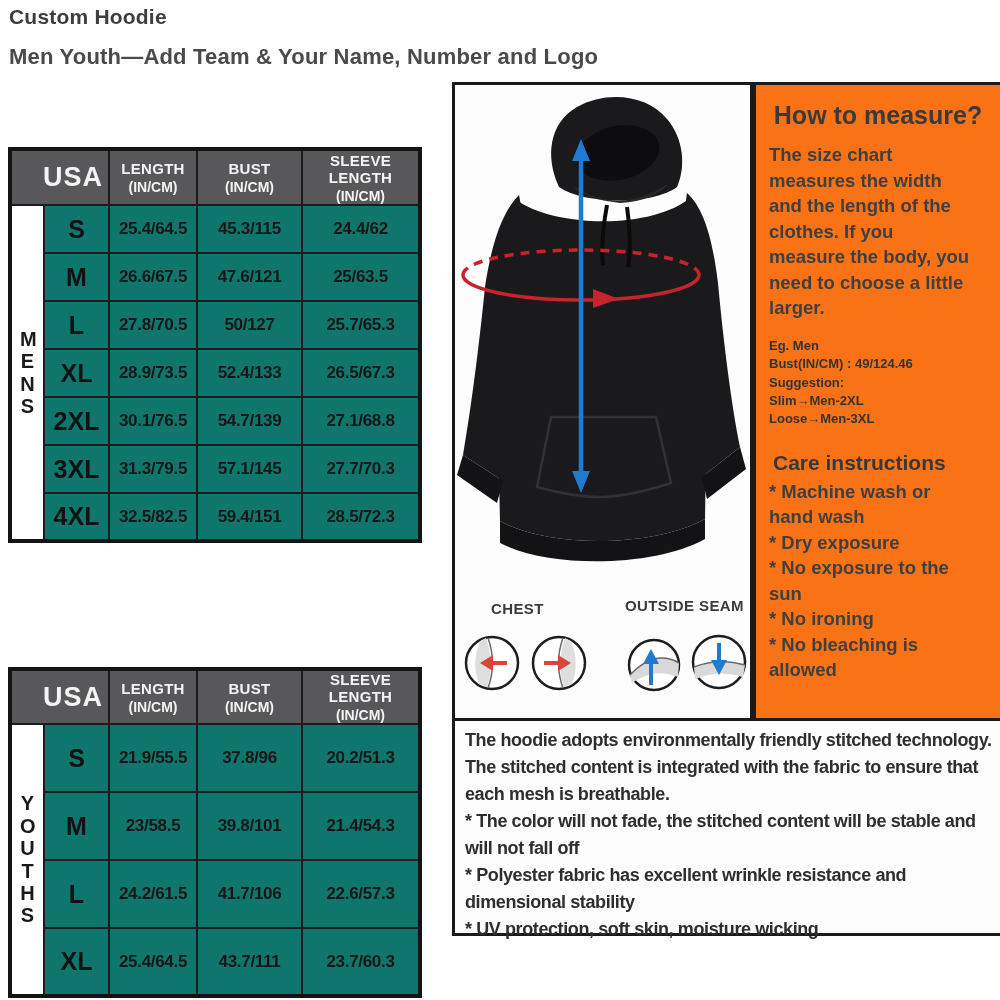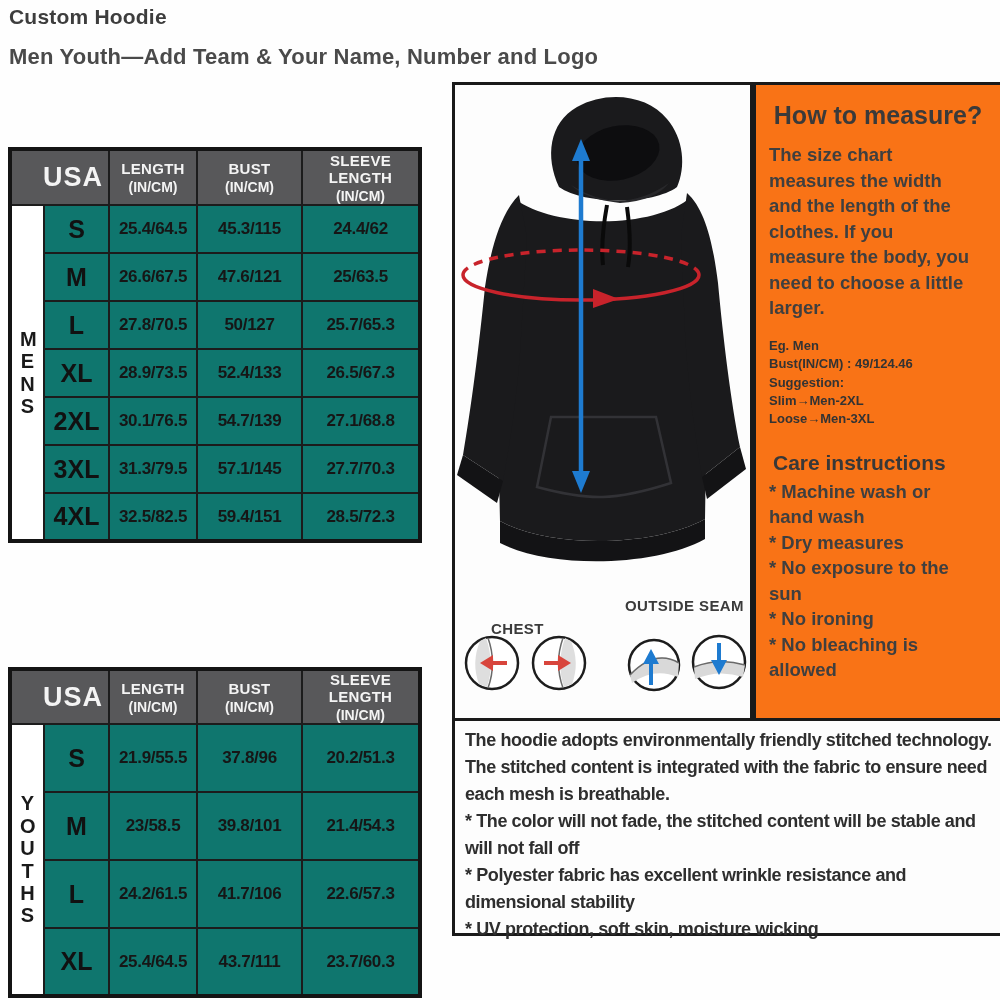--- a/index.html
+++ b/index.html
@@ -35,21 +35,21 @@
                   font-size:20px;font-weight:700;color:#1a1a1a;text-align:center;}
   td.size-cell{font-size:25px;font-weight:700;color:#111;}
   td.val-cell{font-size:17px;font-weight:700;color:#161616;letter-spacing:-0.3px;}
 
   
   #hoodie-panel{position:absolute;left:452px;top:82px;width:301px;height:636px;
                 border-top:3px solid #1a1a1a;border-left:3px solid #1a1a1a;border-right:3px solid #1a1a1a;
                 background:#fdfdfd;}
   #hoodie-svg{position:absolute;left:0;top:2px;}
   .diagram-label{position:absolute;font-size:15px;font-weight:700;color:#3b3b3b;letter-spacing:.4px;}
-  #chest-label{left:36px;top:535px;}
+  #chest-label{left:36px;top:515px;}
   #seam-label{left:170px;top:512px;}
   #measure-icons{position:absolute;left:0;top:538px;}
 
   
   #measure-panel{position:absolute;left:753px;top:82px;width:247px;height:636px;
                  border-top:3px solid #1a1a1a;border-left:3px solid #1a1a1a;background:#f97316;}
   #measure-heading{margin:16px 0 0 0;text-align:center;font-size:25px;font-weight:700;color:#3a3a3a;}
   #measure-body{margin:12px 26px 0 13px;font-size:18.5px;line-height:1.38;font-weight:600;color:#3f3f3f;}
   #example-block{margin:16px 10px 0 13px;font-size:13px;line-height:1.42;font-weight:700;color:#333;}
   #care-heading{margin:22px 0 0 17px;font-size:21px;font-weight:600;color:#383838;}
@@ -271,27 +271,27 @@
     <div id="example-block">
       <div>Eg. Men</div>
       <div>Bust(IN/CM) : 49/124.46</div>
       <div>Suggestion:</div>
       <div>Slim→Men-2XL</div>
       <div>Loose→Men-3XL</div>
     </div>
     <div id="care-heading">Care instructions</div>
     <div id="care-list">
       <div>* Machine wash or hand wash</div>
-      <div>* Dry measures</div>
+      <div>* Dry exposure</div>
       <div>* No exposure to the sun</div>
       <div>* No ironing</div>
       <div>* No bleaching is allowed</div>
     </div>
   </div>
 
   <div id="bottom-panel">
-    <div class="line">The hoodie adopts environmentally friendly stitched technology. The stitched content is integrated with the fabric to ensure need each mesh is breathable.</div>
+    <div class="line">The hoodie adopts environmentally friendly stitched technology. The stitched content is integrated with the fabric to ensure that each mesh is breathable.</div>
     <div class="line">* The color will not fade, the stitched content will be stable and will not fall off</div>
     <div class="line">* Polyester fabric has excellent wrinkle resistance and dimensional stability</div>
     <div class="line">* UV protection, soft skin, moisture wicking</div>
   </div>
 
 </div>
 
 </body></html>

